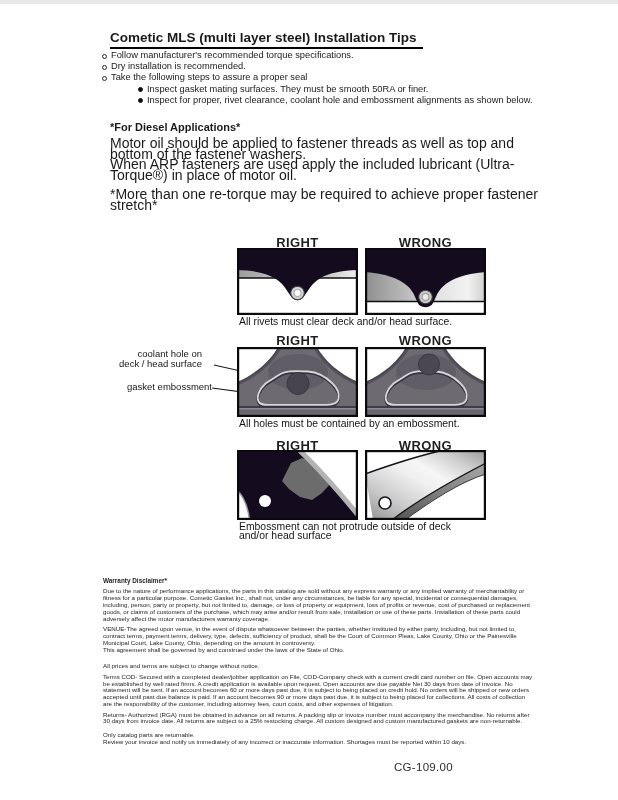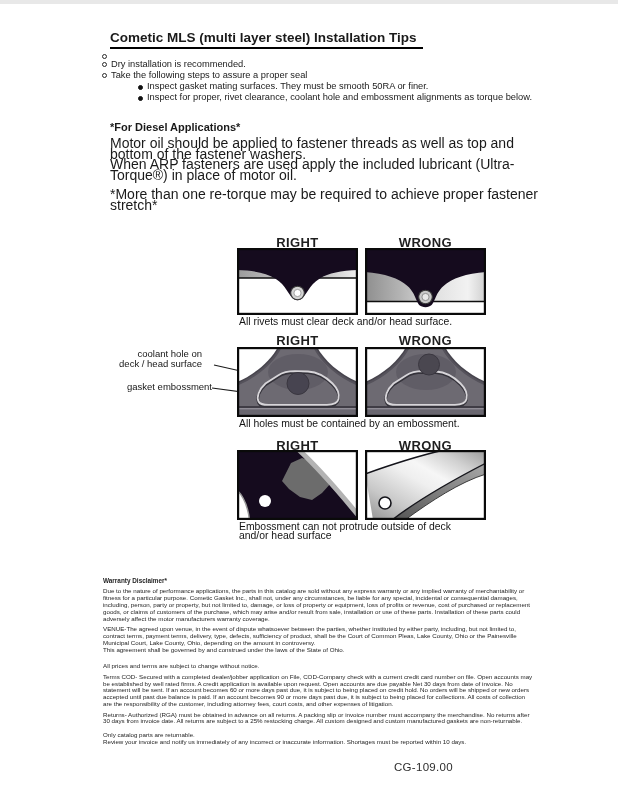--- a/index.html
+++ b/index.html
@@ -45,36 +45,37 @@
 </head>
 <body>
 
 <div class="page">
 
   <div class="abs title">Cometic MLS (multi layer steel) Installation Tips</div>
 
   <div class="abs bullets">
     <div class="b-row">
       <span class="b-marker"></span>
+      <span>Follow manufacturer's recommended torque specifications.</span>
     </div>
     <div class="b-row">
       <span class="b-marker"></span>
       <span>Dry installation is recommended.</span>
     </div>
     <div class="b-row">
       <span class="b-marker"></span>
       <span>Take the following steps to assure a proper seal</span>
     </div>
     <div class="b-row b-sub">
       <span class="b-marker filled"></span>
       <span>Inspect gasket mating surfaces.  They must be smooth 50RA or finer.</span>
     </div>
     <div class="b-row b-sub">
       <span class="b-marker filled"></span>
-      <span>Inspect for proper, rivet clearance, coolant hole and embossment alignments as torque below.</span>
+      <span>Inspect for proper, rivet clearance, coolant hole and embossment alignments as shown below.</span>
     </div>
   </div>
 
   <div class="abs diesel-h">*For Diesel Applications*</div>
   <div class="abs diesel-p">
     <p class="para">Motor oil should be applied to fastener threads as well as top and bottom of the fastener washers.
 When ARP fasteners are used apply the included lubricant (Ultra-Torque®) in place of motor oil.</p>
     <p class="para">*More than one re-torque may be required to achieve proper fastener stretch*</p>
   </div>
 

